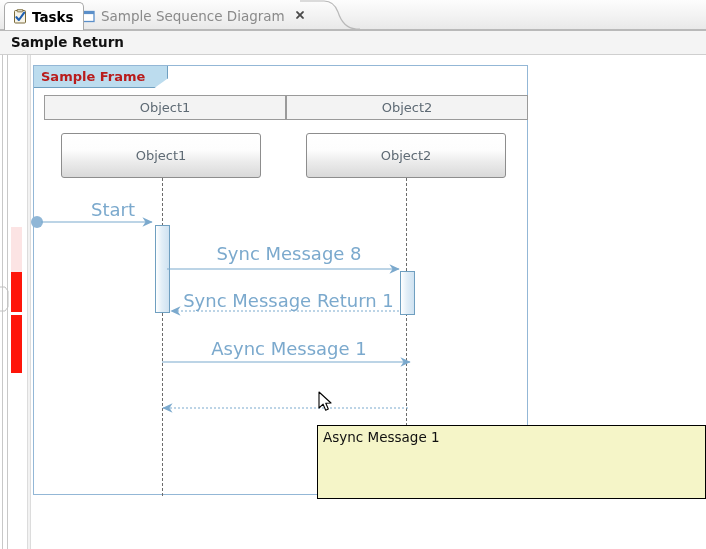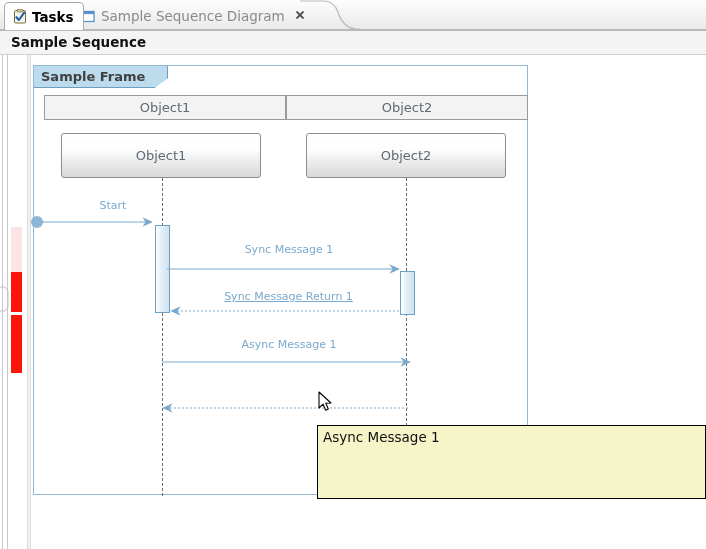--- a/index.html
+++ b/index.html
@@ -166,21 +166,21 @@
     border-bottom: 1px solid #6f9fc0;
     padding: 0 22px 0 7px;
     display: flex;
     align-items: center;
     box-sizing: border-box;
     clip-path: polygon(0 0, 100% 0, 100% 55%, calc(100% - 14px) 100%, 0 100%);
   }
   #frame-tag-label {
     font-size: 13px;
     font-weight: bold;
-    color: #404040;
+    color: #b91c1c;
     white-space: nowrap;
   }
 
   
   .col-header {
     position: absolute;
     top: 29px;
     height: 25px;
     background: #f3f3f3;
     border: 1px solid #9a9a9a;
@@ -226,21 +226,21 @@
     position: absolute;
     width: 15px;
     border: 1px solid #6f9fc0;
     box-sizing: border-box;
     background: linear-gradient(to right, #ffffff 0%, #e2eef7 45%, #cfe2f1 100%);
   }
 
   
   .msg-label {
     position: absolute;
-    font-size: 11px;
+    font-size: 18px;
     color: #7ba9cd;
     white-space: nowrap;
     text-align: center;
   }
 
   
   #arrows {
     position: absolute;
     left: 0; top: 0;
     width: 706px; height: 494px;
@@ -305,21 +305,21 @@
     <span class="tab-label">Sample Sequence Diagram</span>
     <span class="tab-close">
       <svg class="icon-close" viewBox="0 0 12 12">
         <path d="M2.2 1.2 L3.6 1.2 L6 3.7 L8.4 1.2 L9.8 1.2 L9.8 2.6 L7.3 5 L9.8 7.4 L9.8 8.8 L8.4 8.8 L6 6.3 L3.6 8.8 L2.2 8.8 L2.2 7.4 L4.7 5 L2.2 2.6 Z" fill="#4a4a4a"></path>
       </svg>
     </span>
   </div>
 </div>
 
 <div id="title-strip">
-  <div id="page-title">Sample Sequence</div>
+  <div id="page-title">Sample Return</div>
 </div>
 
 <div id="canvas">
 
   <div id="gutter">
     <div class="gutter-line" style="left:2px;"></div>
     <div class="gutter-line" style="left:7px;"></div>
     <div id="gutter-sep"></div>
 
     <svg id="ruler-notch" viewBox="0 0 9 28">
@@ -351,22 +351,22 @@
       <span class="obj-box-label">Object2</span>
     </div>
 
     <div class="lifeline" style="left:128px;"></div>
     <div class="lifeline" style="left:372px;"></div>
 
     <div class="activation" style="left:121px; top:159px; height:88px;"></div>
     <div class="activation" style="left:366px; top:205px; height:44px;"></div>
 
     <div class="msg-label" style="left:44px; top:133px; width:70px;">Start</div>
-    <div class="msg-label" style="left:165px; top:177px; width:180px;">Sync Message 1</div>
-    <div class="msg-label" style="left:147px; top:224px; width:215px;text-decoration:underline;">Sync Message Return 1</div>
+    <div class="msg-label" style="left:165px; top:177px; width:180px;">Sync Message 8</div>
+    <div class="msg-label" style="left:147px; top:224px; width:215px;">Sync Message Return 1</div>
     <div class="msg-label" style="left:165px; top:272px; width:180px;">Async Message 1</div>
   </div>
 
   <svg id="arrows" viewBox="0 0 706 494">
     <defs>
       <marker id="ah" markerWidth="9" markerHeight="9" refX="8" refY="4.5" orient="auto">
         <path d="M0 0.6 L8.6 4.5 L0 8.4 L2.6 4.5 Z" fill="#7ba9cd"></path>
       </marker>
       <marker id="ahl" markerWidth="9" markerHeight="9" refX="8" refY="4.5" orient="auto">
         <path d="M0 0.6 L8.6 4.5 L0 8.4 L2.6 4.5 Z" fill="#7ba9cd"></path>

